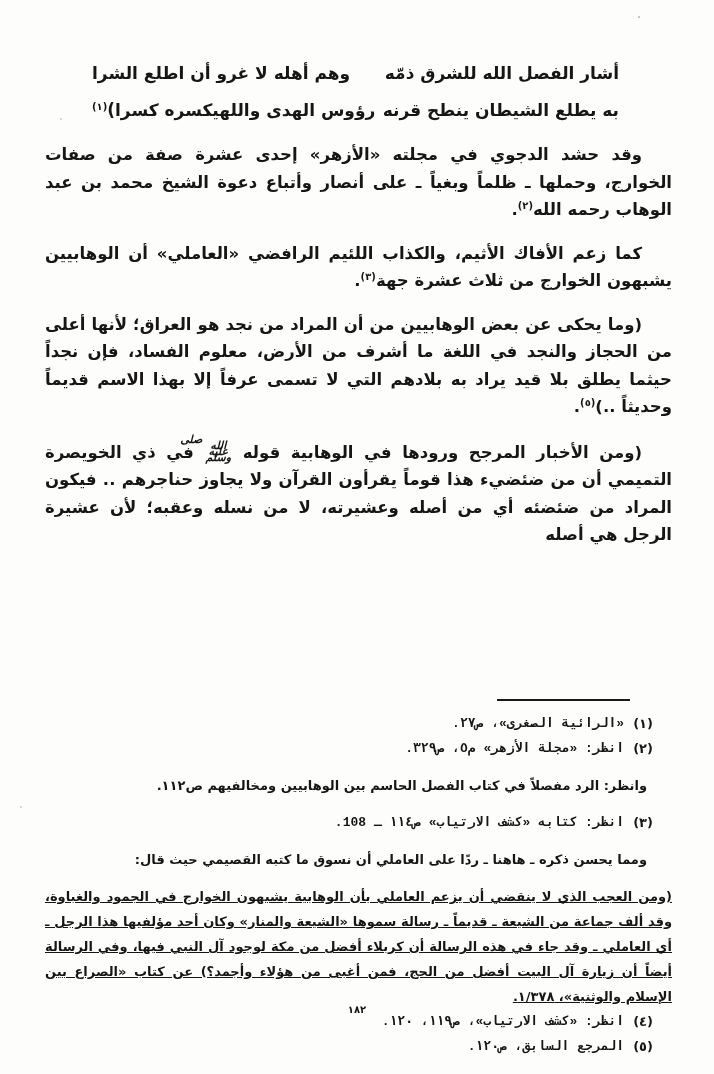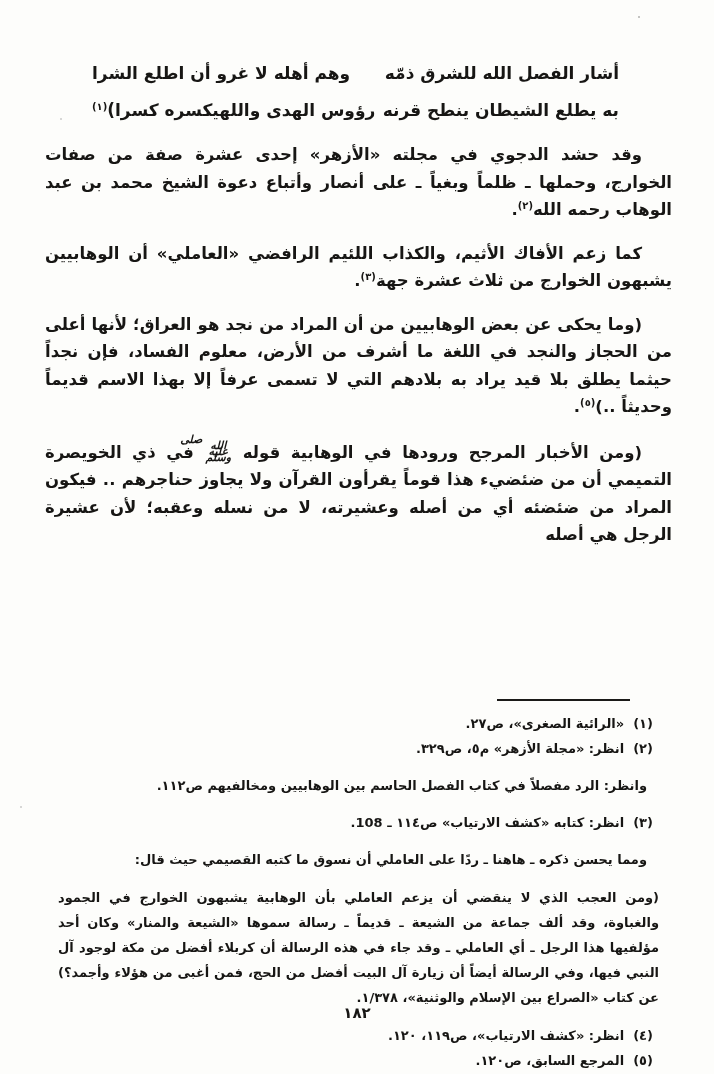--- a/index.html
+++ b/index.html
@@ -39,28 +39,28 @@
   .fn-divider{
     position:absolute;top:699px;right:84px;
     width:133px;height:2px;background:#1b1a18;
   }
   .footnotes{
     position:absolute;top:711px;right:42px;left:45px;
     font-size:13px;line-height:25px;
   }
   .fn-line{display:flex;gap:9px;padding-right:19px;}
   .fn-marker{flex:none;}
-  .fn-text{flex:1;}
+  .fn-text{flex:1;font-family:Liberation Mono, monospace;}
   .fn-cont{margin:12px;padding-right:13px;text-align:justify;}
-  .fn-quote{margin:13px;padding-right:0;text-align:justify;}
+  .fn-quote{margin:0;padding-right:0;text-align:justify;text-decoration:underline;}
   
   .page-number{
     position:absolute;top:1004px;left:0;right:0;
     text-align:center;
-    font-size:15px;letter-spacing:2px;
+    font-size:10px;letter-spacing:2px;
   }
   
   .speck{position:absolute;width:2px;height:2px;border-radius:50%;background:#555;opacity:.45;}
   .speck.s1{top:16px;right:74px;}
   .speck.s2{top:118px;left:60px;opacity:.3;}
   .speck.s3{top:806px;left:20px;opacity:.3;}
 </style>
 </head>
 <body>
 

